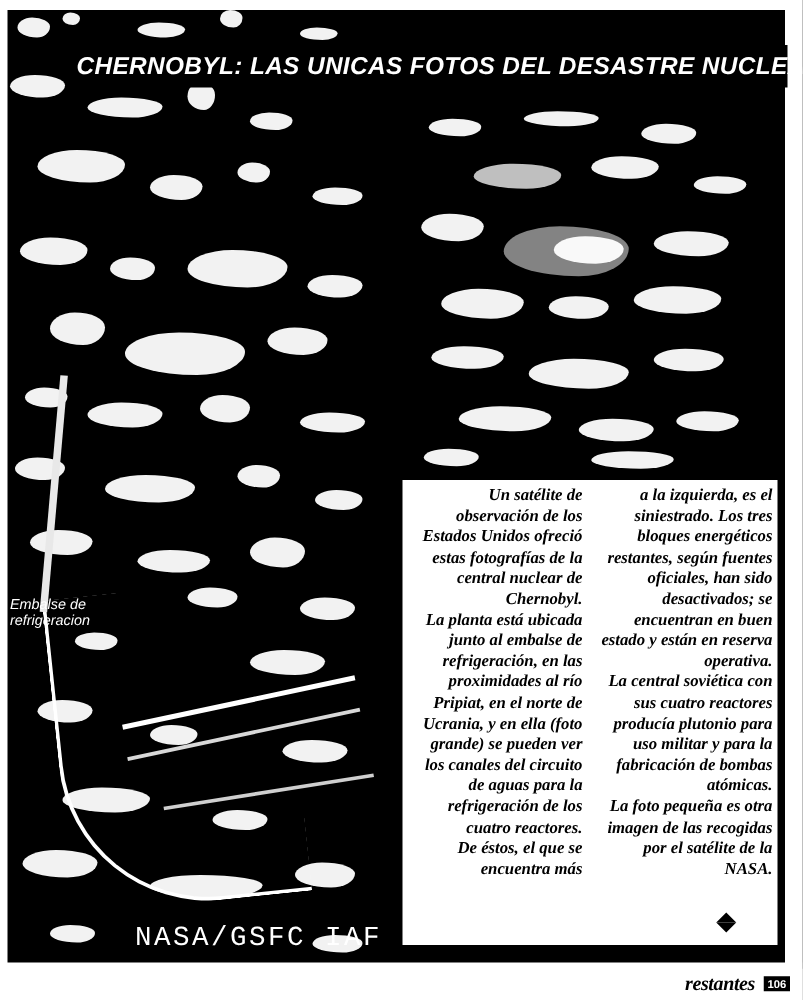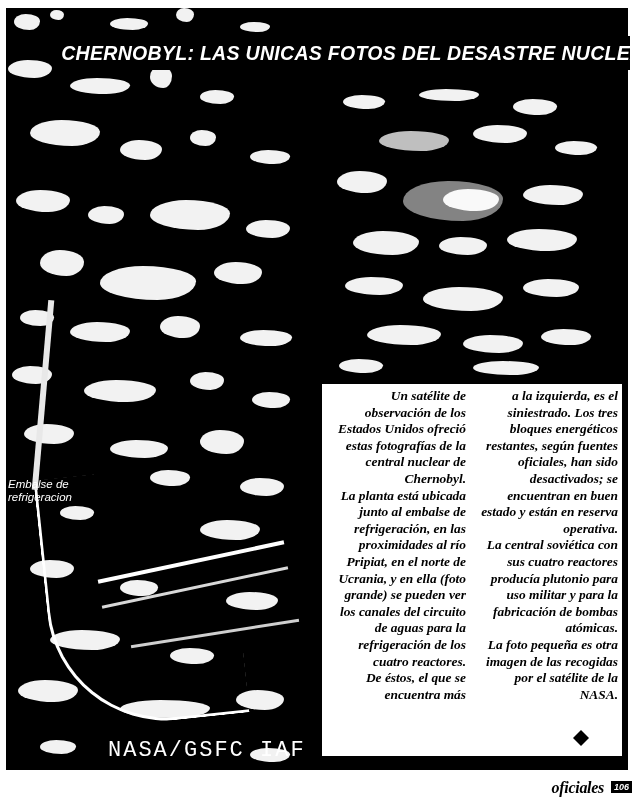--- a/index.html
+++ b/index.html
@@ -146,21 +146,20 @@
     position: absolute;
     right: 10px;
     top: 781px;
     background: #000000;
     color: #ffffff;
     font-family: "Liberation Sans", sans-serif;
     font-weight: bold;
     font-size: 9px;
     padding: 1px 3px;
     line-height: 10px;
-    font-style: italic;
   }
   #end-mark {
     position: absolute;
     left: 573px;
     top: 730px;
     width: 0;
     height: 0;
     border-left: 8px solid transparent;
     border-right: 8px solid transparent;
     border-bottom: 8px solid #000;
@@ -290,16 +289,16 @@
 La planta está ubicada junto al embalse de refrigeración, en las proximidades al río Pripiat, en el norte de Ucrania, y en ella (foto grande) se pueden ver los canales del circuito de aguas para la refrigeración de los cuatro reactores.
 De éstos, el que se encuentra más</div>
     <div class="text-col">a la izquierda, es el siniestrado. Los tres bloques energéticos restantes, según fuentes oficiales, han sido desactivados; se encuentran en buen estado y están en reserva operativa.
 La central soviética con sus cuatro reactores producía plutonio para uso militar y para la fabricación de bombas atómicas.
 La foto pequeña es otra imagen de las recogidas por el satélite de la NASA.</div>
   </div>
 
   <div id="end-mark"></div>
 
   <div id="footer"></div>
-  <div id="masthead">oficiales</div>
+  <div id="masthead">restantes</div>
   <div id="page-number">106</div>
 
 </div>
 
 </body></html>

